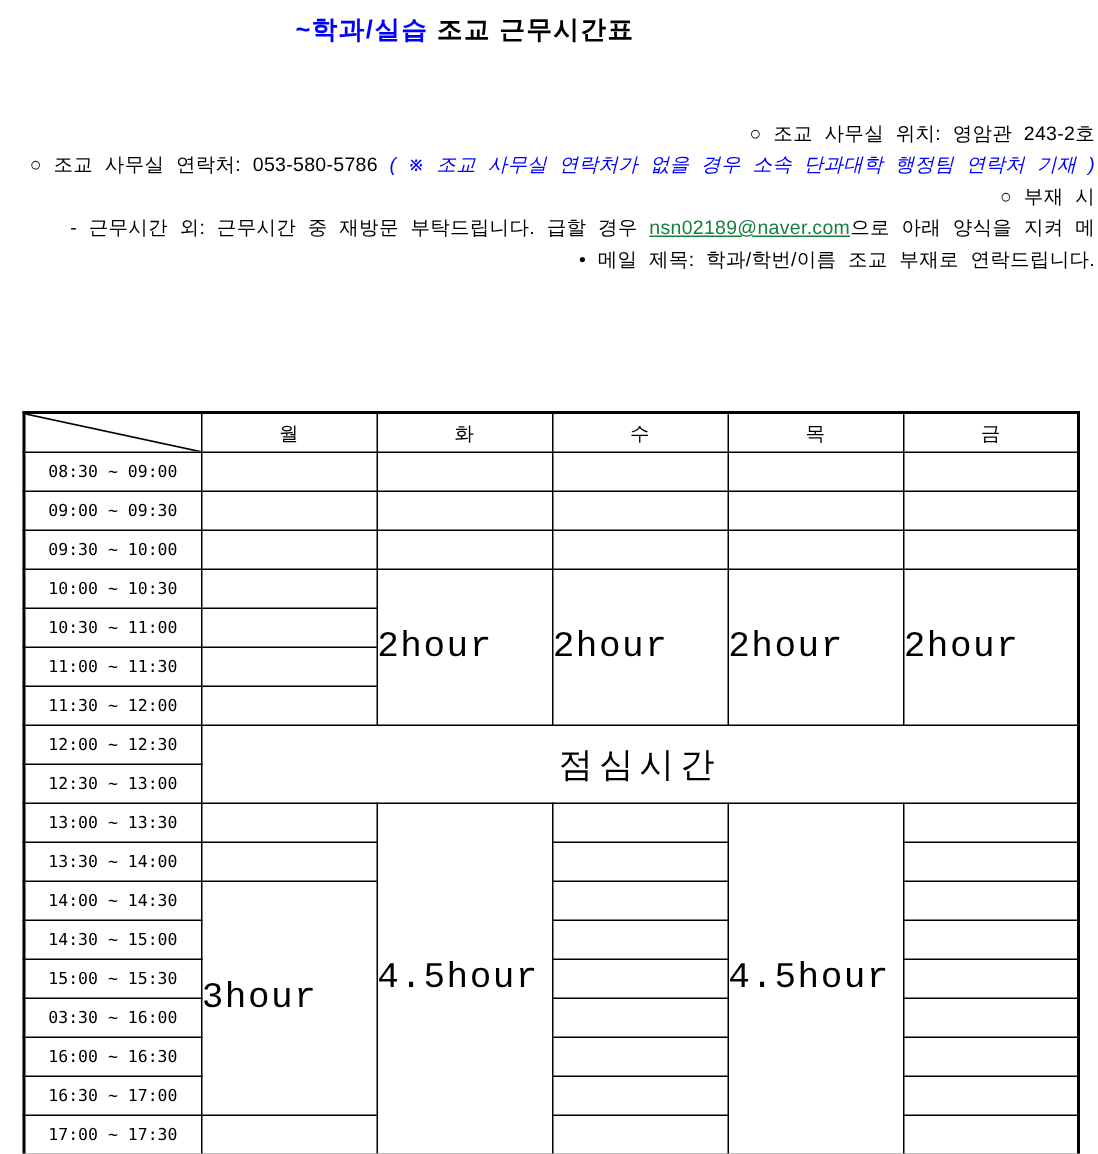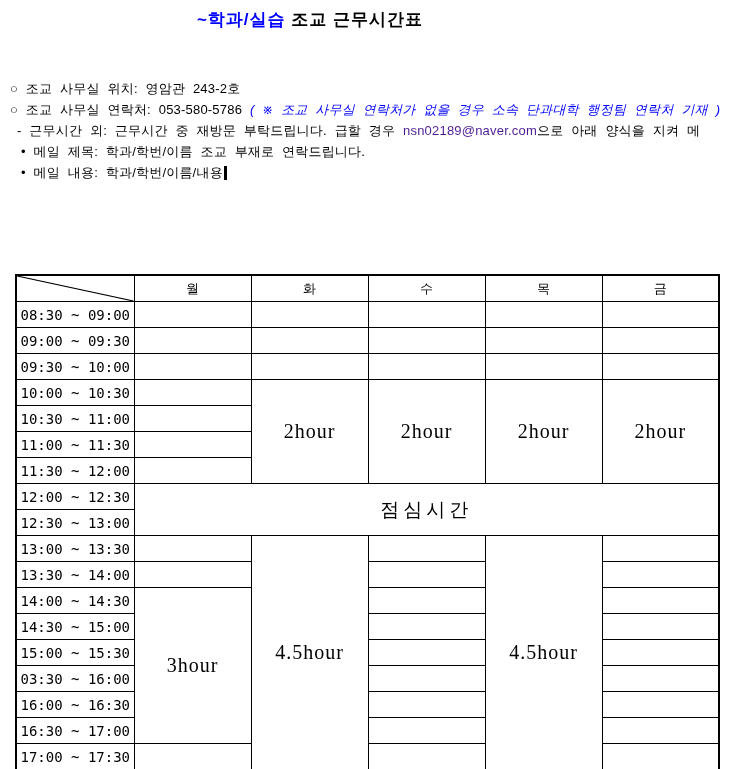--- a/index.html
+++ b/index.html
@@ -13,67 +13,67 @@
     position: absolute; top: 8px; left: 0; width: 100%;
     text-align: center; font-size: 17px; font-weight: bold;
     letter-spacing: 1px; white-space: pre;
   }
   .doc-title .hl { color: #0000ff; }
   .notes {
     position: absolute; top: 78px; left: 0; width: 730px;
     font-size: 13px; line-height: 21px; letter-spacing: 0.2px;
     word-spacing: 4px;
   }
-  .note { white-space: pre; overflow: hidden; }
+  .note { white-space: pre; overflow: hidden; text-align: right; }
   .ind-circle { padding-left: 10px; }
   .ind-dash   { padding-left: 17px; }
   .ind-cont   { padding-left: 7px; }
   .ind-bullet { padding-left: 21px; }
   .blue { color: #0000ff; font-style: italic; }
-  .email { color: #4c1d95; cursor: pointer; }
+  .email { color: #15803d; text-decoration: underline; cursor: pointer; }
   .caret {
     display: inline-block; width: 3px; height: 14px;
     background: #000000; vertical-align: text-bottom; margin-left: 1px;
   }
   table.schedule {
     position: absolute; top: 274px; left: 15px;
     width: 703px; border-collapse: collapse; table-layout: fixed;
     border: 2px solid #000000;
   }
   table.schedule td { border: 1px solid #000000; padding: 0; height: 25px; }
   .corner-cell { position: relative; }
   .corner-cell svg { position: absolute; top: 0; left: 0; width: 100%; height: 100%; display: block; }
   .day-header { text-align: center; font-size: 13px; }
   .time-cell {
-    font-family: "DejaVu Sans Mono", monospace; font-size: 14px;
+    font-family: "DejaVu Sans Mono", monospace; font-size: 11px;
     text-align: center; white-space: nowrap; margin-left: 19px;
   }
   .empty-cell { background: #ffffff; }
   .hour-cell {
-    font-family: Liberation Serif, serif; font-size: 20px;
-    text-align: center; vertical-align: middle; letter-spacing: 1px;
+    font-family: Liberation Mono, monospace; font-size: 24px;
+    text-align: left; vertical-align: middle; letter-spacing: 1px;
   }
   .lunch-cell {
-    font-size: 19px; text-align: center; vertical-align: middle;
+    font-size: 23px; text-align: center; vertical-align: middle;
     letter-spacing: 4px;
   }
 </style>
 </head>
 <body>
 
 <div class="page">
 
   <div class="doc-title"><span class="hl">~학과/실습</span><span> 조교 근무시간표</span></div>
 
   <div class="notes">
     <div class="note ind-circle"><span>○ 조교 사무실 위치: 영암관 243-2호</span></div>
     <div class="note ind-circle"><span>○ 조교 사무실 연락처: 053-580-5786 </span><span class="blue">( ※ 조교 사무실 연락처가 없을 경우 소속 단과대학 행정팀 연락처 기재 )</span></div>
+    <div class="note ind-circle"><span>○ 부재 시</span></div>
     <div class="note ind-dash"><span>- 근무시간 외: 근무시간 중 재방문 부탁드립니다. 급할 경우 </span><span class="email">nsn02189@naver.com</span><span>으로 아래 양식을 지켜 메</span></div>
     <div class="note ind-bullet"><span>• 메일 제목: 학과/학번/이름 조교 부재로 연락드립니다.</span></div>
-    <div class="note ind-bullet"><span>• 메일 내용: 학과/학번/이름/내용</span><span class="caret"></span></div>
   </div>
 
   <table class="schedule">
     <colgroup>
       <col style="width:118px">
       <col style="width:117px">
         <col style="width:117px">
         <col style="width:117px">
         <col style="width:117px">
         <col style="width:117px">

